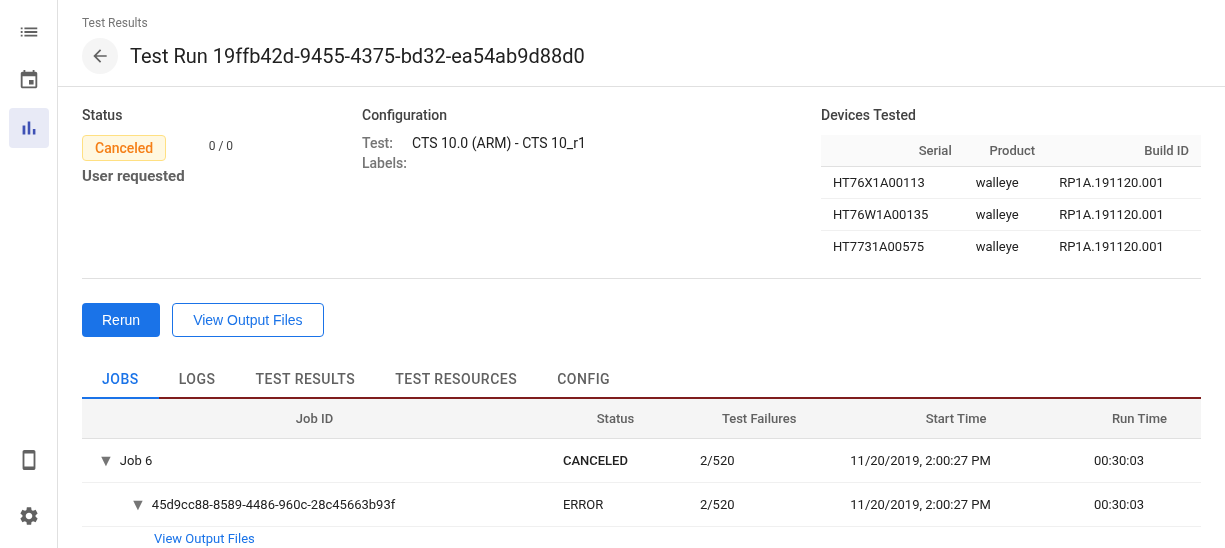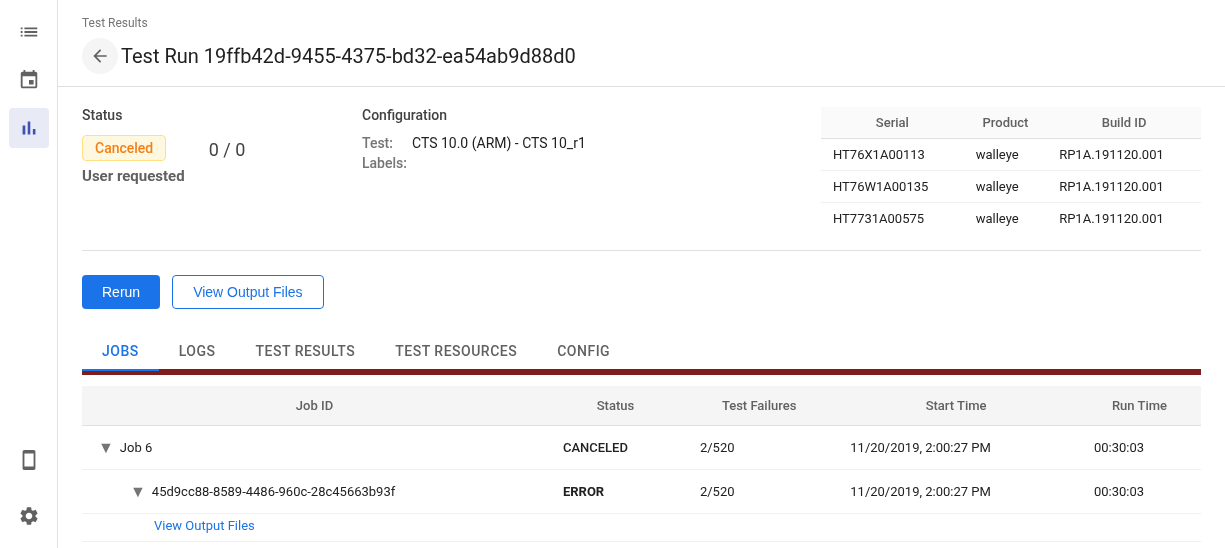--- a/index.html
+++ b/index.html
@@ -46,21 +46,21 @@
       border-bottom: 1px solid #e0e0e0;
     }
     .breadcrumb {
       font-size: 12px;
       color: #757575;
       margin-bottom: 8px;
     }
     .title-row {
       display: flex;
       align-items: center;
-      gap: 3px;
+      gap: 12px;
     }
     .back-btn {
       width: 36px;
       height: 36px;
       border-radius: 50%;
       background: #f5f5f5;
       border: none;
       cursor: pointer;
       display: flex;
       align-items: center;
@@ -106,21 +106,21 @@
       font-size: 14px;
       font-weight: 500;
       margin-bottom: 6px;
     }
     .status-sub {
       font-size: 15px;
       color: #616161;
       font-weight: bold;
     }
     .progress-text {
-      font-size: 18px;
+      font-size: 12px;
       color: #424242;
       margin-left: 16px;
       margin-top: 4px;
     }
     .status-row {
       display: flex;
       align-items: flex-start;
       gap: 8px;
     }
     .config-row {
@@ -131,21 +131,21 @@
     .config-label { color: #757575; font-weight: 500; min-width: 50px; }
     .config-value { color: #212121; }
 
     
     .devices-table {
       width: 100%;
       border-collapse: collapse;
       font-size: 13px;
     }
     .devices-table th {
-      text-align: center;
+      text-align: right;
       padding: 8px 12px;
       font-weight: 500;
       color: #616161;
       background: #fafafa;
       border-bottom: 1px solid #e0e0e0;
     }
     .devices-table td {
       padding: 8px 12px;
       border-bottom: 1px solid #f0f0f0;
       color: #212121;
@@ -175,22 +175,22 @@
       padding: 8px 20px;
       border-radius: 4px;
       font-size: 14px;
       font-weight: 500;
       cursor: pointer;
     }
 
     
     .tabs {
       display: flex;
-      border-bottom: 6px solid #7f1d1d;
-      margin-bottom: 11px;
+      border-bottom: 2px solid #7f1d1d;
+      margin-bottom: 0;
     }
     .tab {
       padding: 10px 20px;
       font-size: 14px;
       font-weight: 500;
       color: #616161;
       cursor: pointer;
       border-bottom: 2px solid transparent;
       margin-bottom: -2px;
       text-transform: uppercase;
@@ -214,21 +214,21 @@
       color: #616161;
       background: #f5f5f5;
       border-bottom: 1px solid #e0e0e0;
     }
     .jobs-table td {
       padding: 12px 16px;
       border-bottom: 1px solid #f0f0f0;
       color: #212121;
     }
     .status-canceled { color: #f57c00; font-weight: 500; }
-    .status-error { color: #d32f2f; font-weight: 700; }
+    .status-error { color: #d32f2f; font-weight: 400; }
     .link-text { color: #1a73e8; cursor: pointer; font-size: 13px; }
     .chevron-icon { color: #757575; margin-right: 6px; font-size: 16px; cursor: pointer; }
 
     .expand-row { display: flex; align-items: center; }
   </style>
 </head>
 <body>
 
 <nav class="sidebar">
   <div class="sidebar-item">
@@ -292,20 +292,21 @@
           <span class="config-label">Test:</span>
           <span class="config-value">CTS 10.0 (ARM) - CTS 10_r1</span>
         </div>
         <div class="config-row">
           <span class="config-label">Labels:</span>
           <span class="config-value"></span>
         </div>
       </div>
 
       <div class="info-section">
+        <h3>Devices Tested</h3>
         <table class="devices-table">
           <thead>
             <tr>
               <th>Serial</th>
               <th>Product</th>
               <th>Build ID</th>
             </tr>
           </thead>
           <tbody id="devices-tbody">
           <tr>

